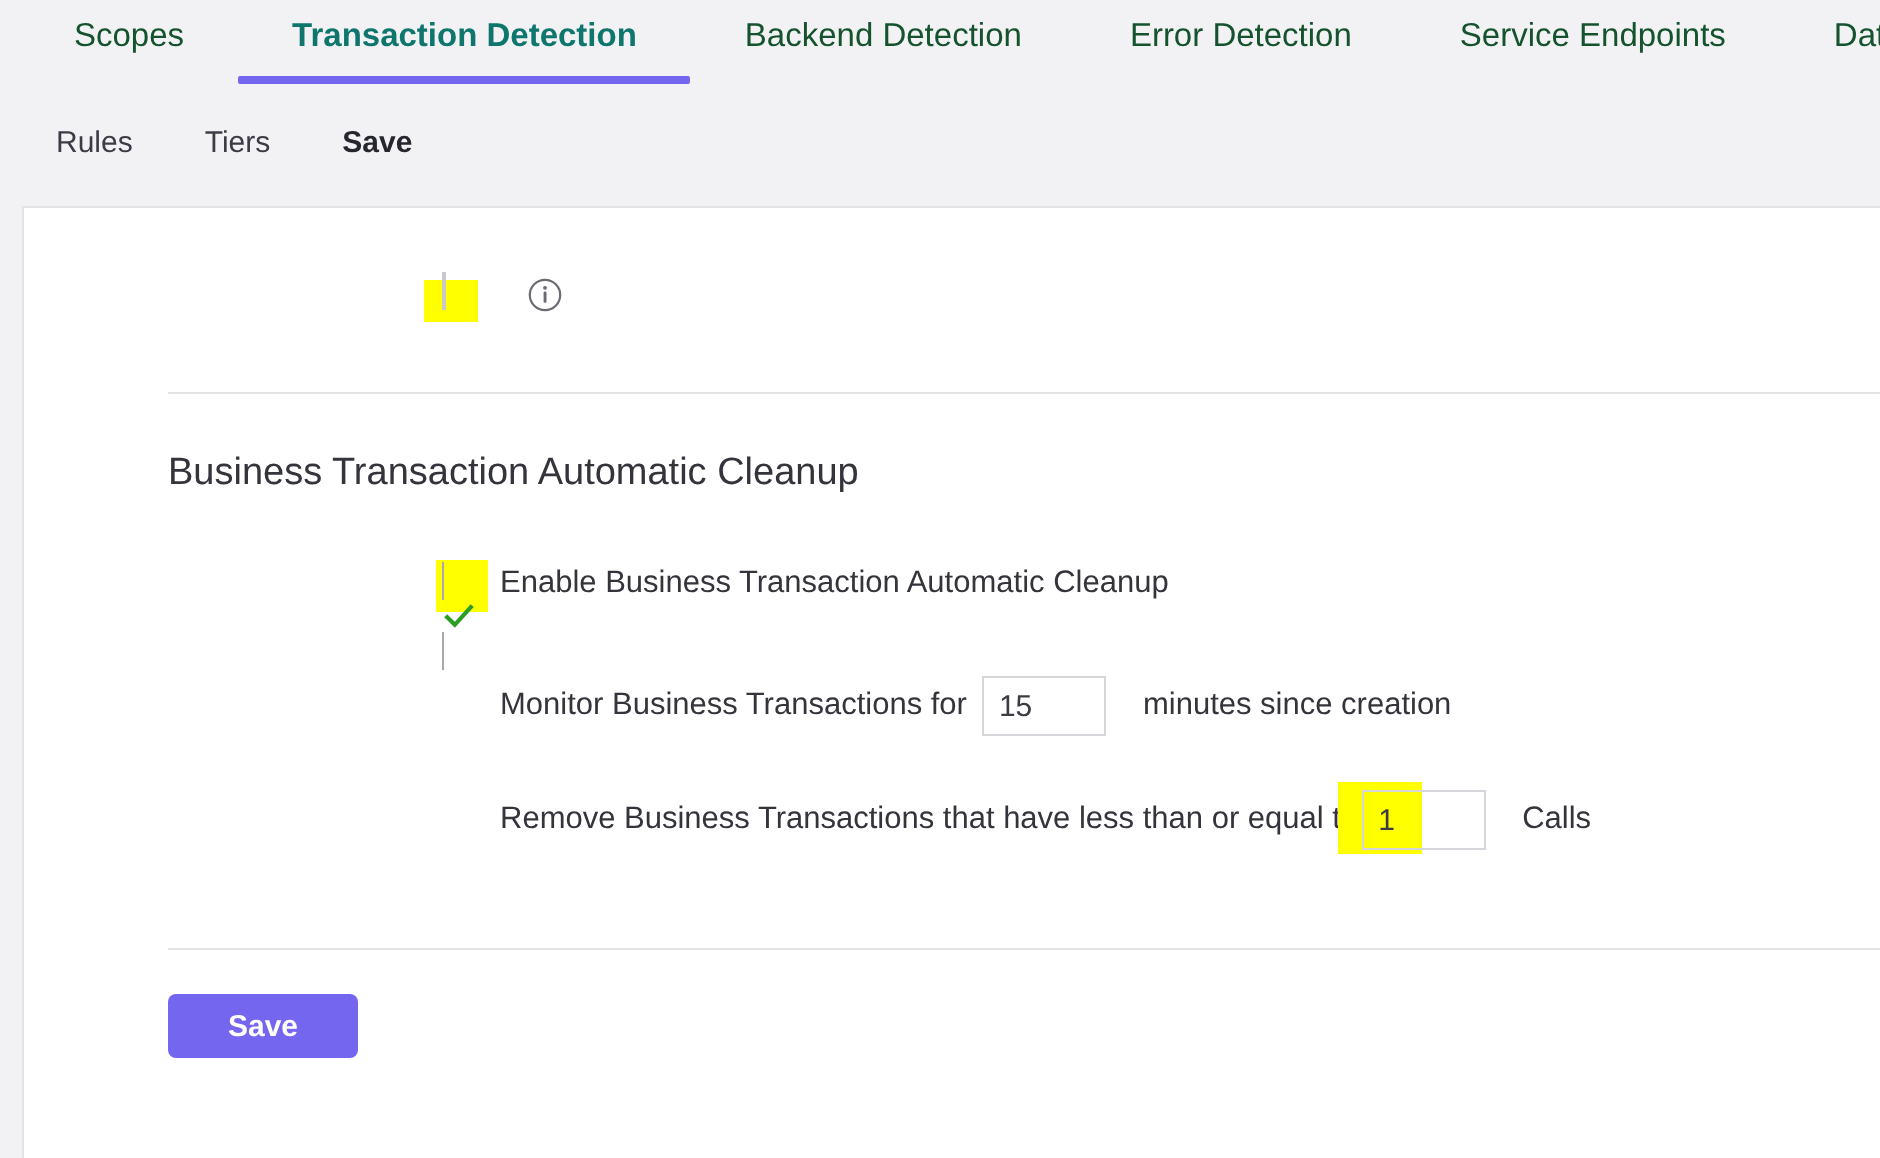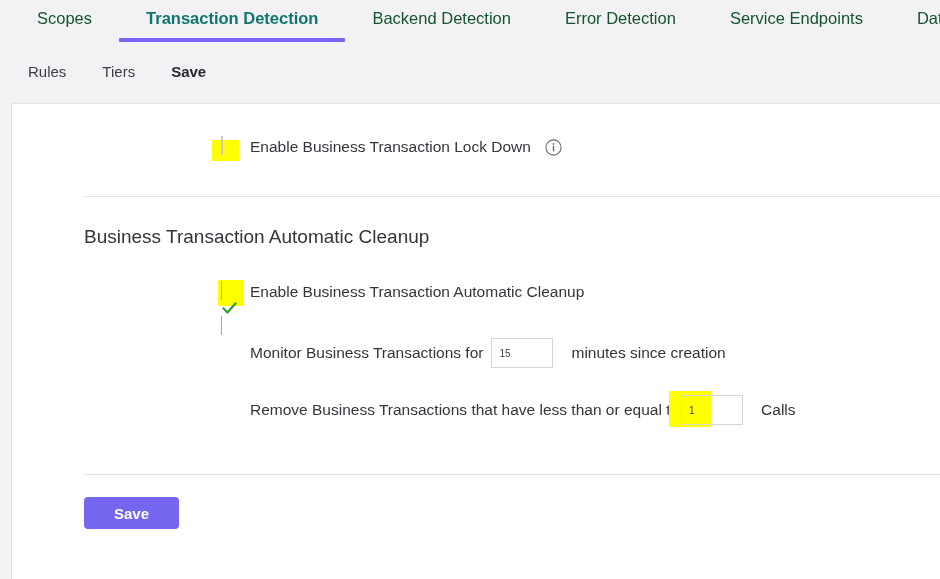--- a/index.html
+++ b/index.html
@@ -192,21 +192,21 @@
     z-index: 0;
   }
   .num-input {
     position: relative;
     z-index: 1;
     width: 62px;
     height: 30px;
     border: 1px solid #d6d6da;
     background: transparent;
     font-family: "Liberation Sans", sans-serif;
-    font-size: 10px;
+    font-size: 15px;
     color: #3c3c46;
     padding: 0 7px;
     outline: none;
   }
   .num-input.plain { background: #ffffff; }
   .gap-right { margin-right: 8px; }
   .gap-right-sm { margin-right: 2px; }
   .gap-left-lg { margin-left: 18px; }
 
   
@@ -245,21 +245,20 @@
 
 <div class="card">
   <div class="card-inner">
 
 
     <div class="check-row first">
       <span class="check-wrap">
         <span class="hl hl-box1"></span>
         <span class="checkbox"></span>
       </span>
-      <span class="check-label">Enable Business Transaction Lock Down</span>
       <span class="info-icon">
         <svg width="17" height="17" viewBox="0 0 17 17">
           <circle cx="8.5" cy="8.5" r="7.6" fill="none" stroke="#6b6b73" stroke-width="1.1"></circle>
           <circle cx="8.5" cy="4.9" r="0.95" fill="#6b6b73"></circle>
           <rect x="7.8" y="6.8" width="1.45" height="5.6" rx="0.6" fill="#6b6b73"></rect>
         </svg>
       </span>
     </div>
 
     <div class="divider divider-1"></div>

